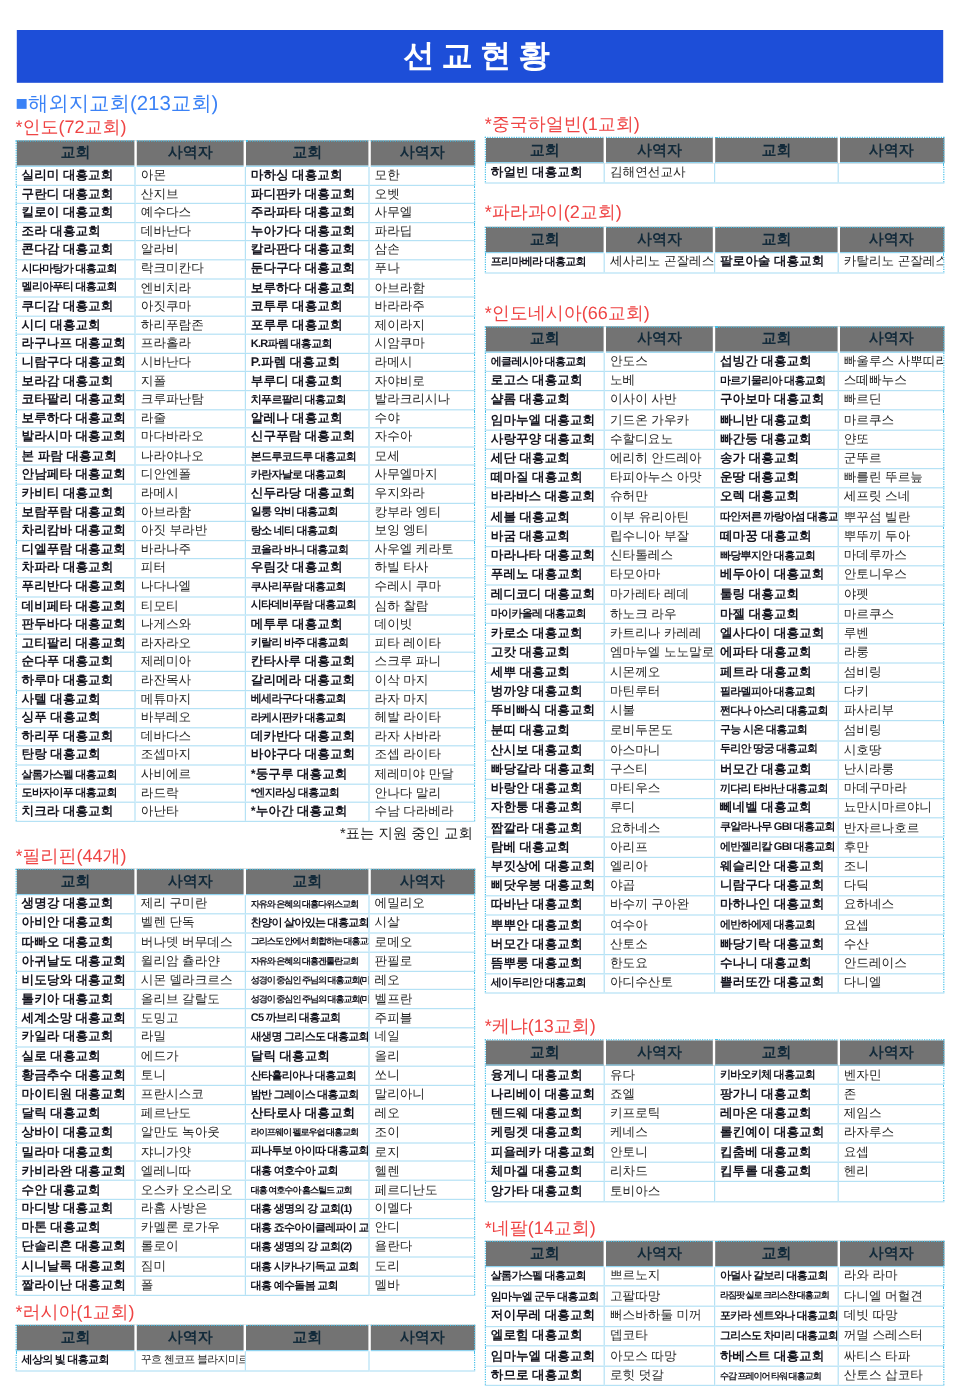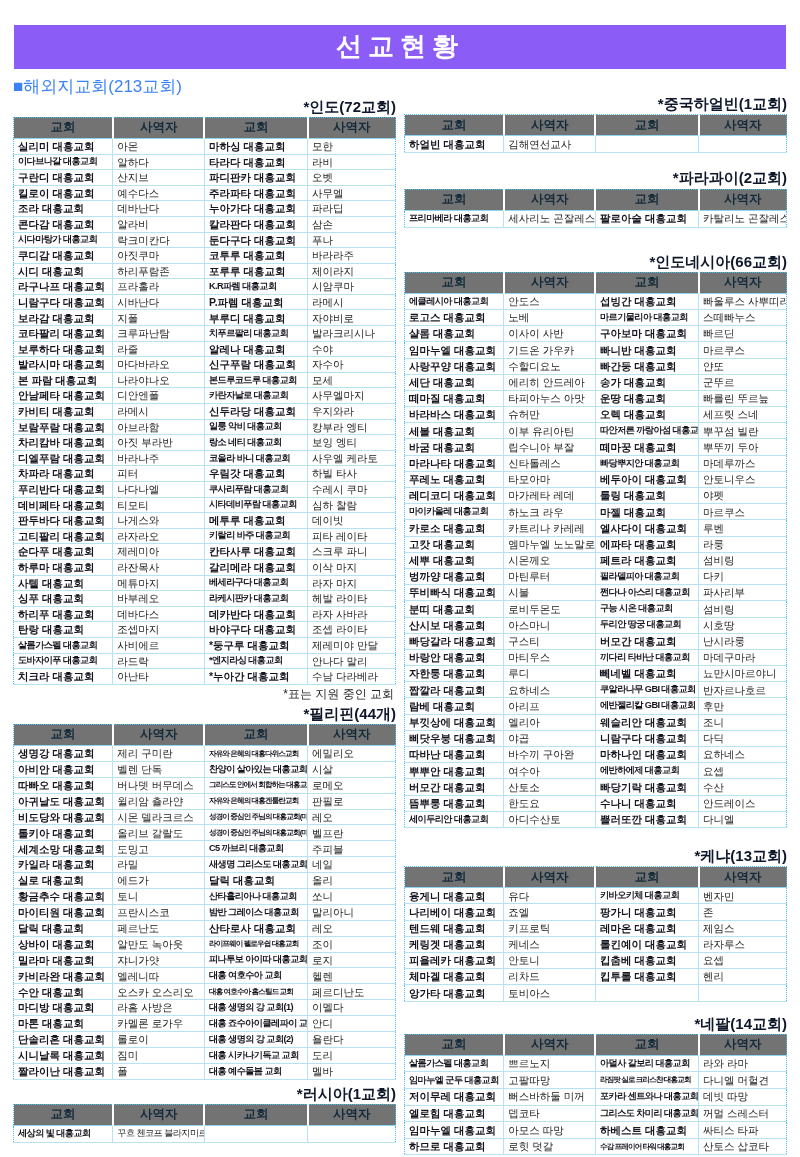--- a/index.html
+++ b/index.html
@@ -1,22 +1,22 @@
 <!DOCTYPE html>
 <html><head>
 <meta charset="utf-8">
 <style>
   html,body{margin:0;padding:0;background:#ffffff;}
   body{width:800px;height:1157px;font-family:"Liberation Sans","DejaVu Sans",sans-serif;color:#1a1a1a;overflow:hidden;}
-  .banner{margin:25px 14px 9px 14px;background:#8b5cf6;color:#fff;text-align:center;
+  .banner{margin:25px 14px 9px 14px;background:#1d4ed8;color:#fff;text-align:center;
           font-size:26px;font-weight:bold;letter-spacing:6px;padding:4px 0 5px 0;}
   .columns{display:flex;gap:8px;padding:0 13px;align-items:flex-start;}
   .col{flex:1;min-width:0;}
   .overseas-h{color:#3b82f6;font-size:17px;font-weight:normal;margin:0 0 1px 0;line-height:1.1;}
-  .sec-title{font-size:15px;font-weight:bold;color:#0f172a;margin:0 0 2px 0;line-height:1.15;text-align:right;}
+  .sec-title{font-size:15px;font-weight:normal;color:#ef4444;margin:0 0 2px 0;line-height:1.15;}
   .mtable table{width:100%;border-collapse:collapse;table-layout:fixed;border:1px dotted #45c0e8;}
   .mtable th{background:#737373;color:#122a3a;font-size:12.5px;font-weight:bold;height:18px;
              padding:1px 0;border-left:2px solid #ffffff;border-bottom:1px solid #8fd3ef;}
   .mtable th:first-child{border-left:none;}
   .mtable col.c1{width:26%;} .mtable col.c2{width:24%;} .mtable col.c3{width:27%;} .mtable col.c4{width:23%;}
   .mtable td{height:var(--rh,16px);font-size:10.5px;line-height:1;padding:0 2px 0 4px;
              white-space:nowrap;overflow:hidden;border-left:1px solid #b5e2f5;
              border-bottom:1px solid #b5e2f5;}
   .mtable td:first-child{border-left:none;}
   .mtable td.church{font-weight:bold;color:#15151f;}
@@ -60,26 +60,20 @@
             </tr>
           </thead>
           <tbody>
             <tr>
               <td class="church">실리미 대흥교회</td>
               <td class="minister">아몬</td>
               <td class="church">마하싱 대흥교회</td>
               <td class="minister">모한</td>
             </tr>
             <tr>
-              <td class="church squeeze">이다브나갈 대흥교회</td>
-              <td class="minister">알하다</td>
-              <td class="church">타라다 대흥교회</td>
-              <td class="minister">라비</td>
-            </tr>
-            <tr>
               <td class="church">구란디 대흥교회</td>
               <td class="minister">산지브</td>
               <td class="church">파디판카 대흥교회</td>
               <td class="minister">오벳</td>
             </tr>
             <tr>
               <td class="church">킬로이 대흥교회</td>
               <td class="minister">예수다스</td>
               <td class="church">주라파타 대흥교회</td>
               <td class="minister">사무엘</td>
@@ -94,20 +88,26 @@
               <td class="church">콘다감 대흥교회</td>
               <td class="minister">알라비</td>
               <td class="church">칼라판다 대흥교회</td>
               <td class="minister">삼손</td>
             </tr>
             <tr>
               <td class="church squeeze">시다마탕가 대흥교회</td>
               <td class="minister">락크미칸다</td>
               <td class="church">둔다구다 대흥교회</td>
               <td class="minister">푸나</td>
+            </tr>
+            <tr>
+              <td class="church squeeze">멜리아푸티 대흥교회</td>
+              <td class="minister">엔비치라</td>
+              <td class="church">보루하다 대흥교회</td>
+              <td class="minister">아브라함</td>
             </tr>
             <tr>
               <td class="church">쿠디감 대흥교회</td>
               <td class="minister">아짓쿠마</td>
               <td class="church">코투루 대흥교회</td>
               <td class="minister">바라라주</td>
             </tr>
             <tr>
               <td class="church">시디 대흥교회</td>
               <td class="minister">하리푸람존</td>

